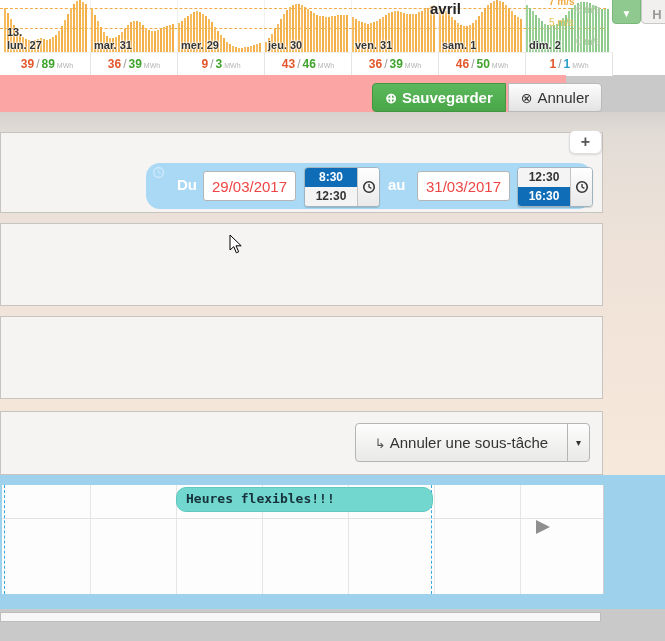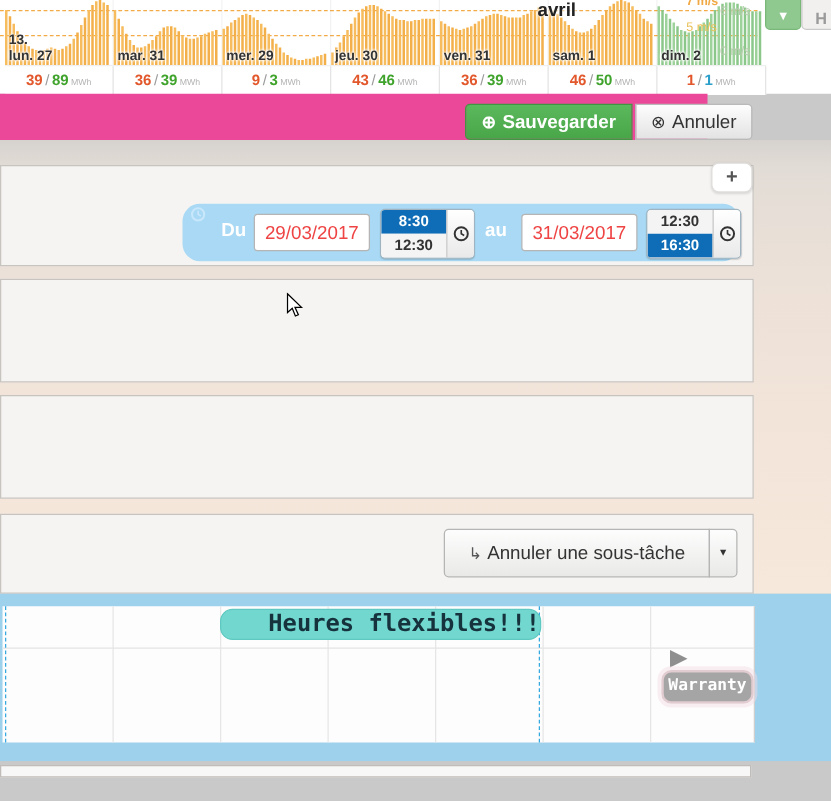--- a/index.html
+++ b/index.html
@@ -39,21 +39,21 @@
     font-size:13px;font-weight:bold;}
   
   .values-row{position:absolute;left:4px;top:52px;display:flex;height:23px;background:#fff;border-top:1px solid #f0f0f0;}
   .val-cell{width:86px;text-align:center;line-height:22px;font-size:12px;font-weight:bold;
     border-right:1px solid #e4e4e4;white-space:nowrap;}
   .val-used{color:#e2572b;}
   .val-slash{color:#9a9a9a;font-weight:normal;padding:0 2px;}
   .val-total{color:#3fa32c;}
   .val-unit{font-size:7px;color:#b3b3b3;font-weight:normal;margin-left:2px;}
   
-  .action-bar{position:absolute;left:0;top:75px;width:566px;height:37px;background:#ec4899;}
+  .action-bar{position:absolute;left:0;top:75px;width:566px;height:37px;background:#fca5a5;}
   .btn-save{position:absolute;left:372px;top:8px;width:134px;height:29px;
     background:linear-gradient(#5cb85c,#48a648);border:1px solid #419641;border-radius:4px 0 0 4px;
     color:#fff;font-weight:bold;font-size:15px;text-align:center;line-height:27px;box-sizing:border-box;}
   .btn-cancel{position:absolute;left:508px;top:8px;width:94px;height:29px;
     background:linear-gradient(#fdfdfd,#e3e3e3);border:1px solid #b9b9b9;border-radius:0 4px 4px 0;
     color:#333;font-size:15px;text-align:center;line-height:27px;box-sizing:border-box;}
   .btn-ico{font-size:14px;margin-right:5px;}
   
   .mid-bg{position:absolute;left:0;top:112px;width:665px;height:363px;
     background:linear-gradient(#d6d2ce 0%,#e2dcd6 6%,#ece1d8 30%,#f2e4d9 60%,#f6e8da 100%);}
@@ -96,22 +96,22 @@
     color:#333;font-size:10px;text-align:center;line-height:37px;box-sizing:border-box;}
   
   .gantt-band{position:absolute;left:0;top:475px;width:665px;height:134px;background:#9ed1ec;}
   .gantt-grid{position:absolute;left:2px;top:10px;width:601px;height:109px;background:#fdfdfd;
     border-right:1px solid #cfcfcf;}
   .vline{position:absolute;top:0;bottom:0;width:0;border-left:1px solid #e6e6e6;}
   .hline{position:absolute;left:0;right:0;top:33px;height:0;border-top:1px solid #e3e3e3;}
   .guide{position:absolute;top:0;bottom:0;width:0;border-left:1px dashed #36a9e1;z-index:3;}
   .task-bar{position:absolute;left:174px;top:2px;width:257px;height:25px;background:#72d7cf;
     border:1px solid #5fc9c1;border-radius:10px;box-sizing:border-box;
-    font-family:"DejaVu Sans Mono",monospace;font-weight:bold;font-size:19px;color:#16323c;
-    line-height:22px;padding-left:26px;white-space:nowrap;overflow:hidden;z-index:4;text-align:right;}
+    font-family:"DejaVu Sans Mono",monospace;font-weight:bold;font-size:13px;color:#16323c;
+    line-height:22px;padding-left:9px;white-space:nowrap;overflow:hidden;z-index:4;}
   .milestone-tri{position:absolute;left:534px;top:35px;width:0;height:0;
     border-top:7px solid transparent;border-bottom:7px solid transparent;border-left:14px solid #8f8f8f;z-index:4;}
   .milestone-label{position:absolute;left:527px;top:51px;width:74px;height:27px;
     background:rgba(145,145,145,0.82);border:2px solid rgba(235,210,216,0.85);border-radius:8px;
     box-shadow:0 0 0 3px rgba(242,220,226,0.45);box-sizing:border-box;
     font-family:"DejaVu Sans Mono",monospace;font-weight:bold;font-size:13px;color:#fff;
     text-align:center;line-height:22px;z-index:4;}
   
   .bottom-bg{position:absolute;left:0;top:609px;width:665px;height:32px;background:#c9c9c9;}
   .bottom-strip{position:absolute;left:0;top:612px;width:601px;height:10px;background:#f7f7f7;
@@ -443,18 +443,17 @@
     <div class="vline" style="left:174px;"></div>
     <div class="vline" style="left:260px;"></div>
     <div class="vline" style="left:346px;"></div>
     <div class="vline" style="left:432px;"></div>
     <div class="vline" style="left:518px;"></div>
     <div class="hline"></div>
     <div class="guide" style="left:2px;"></div>
     <div class="guide" style="left:429px;"></div>
     <div class="task-bar">Heures flexibles!!!</div>
     <div class="milestone-tri"></div>
-    <div class="milestone-label">Warranty</div>
   </div>
 </div>
 
 <div class="bottom-bg"></div>
 <div class="bottom-strip"></div>
 
 </body></html>

